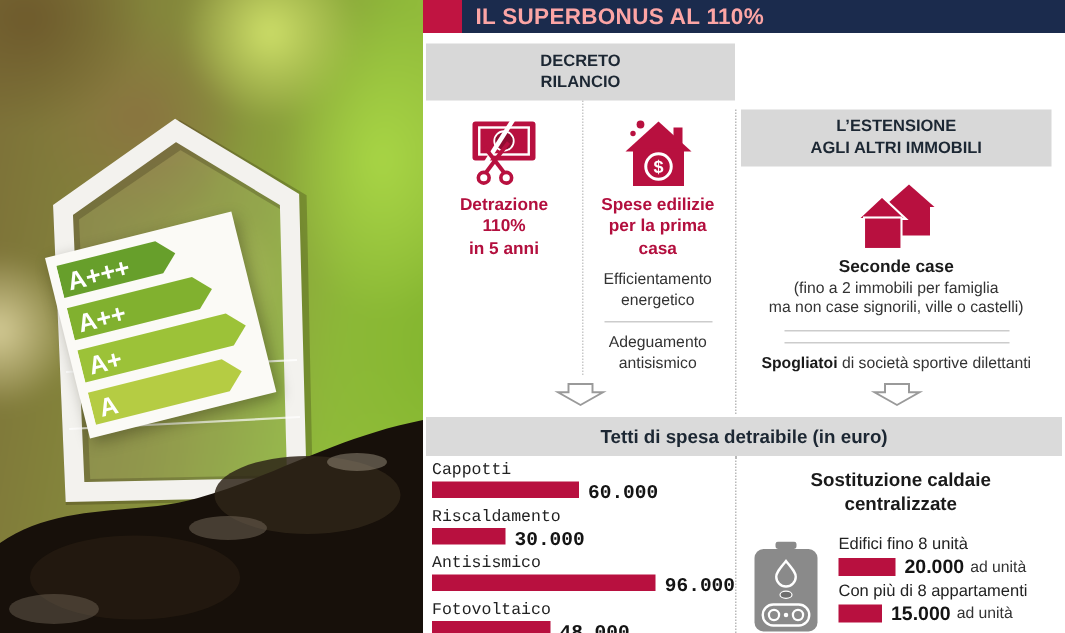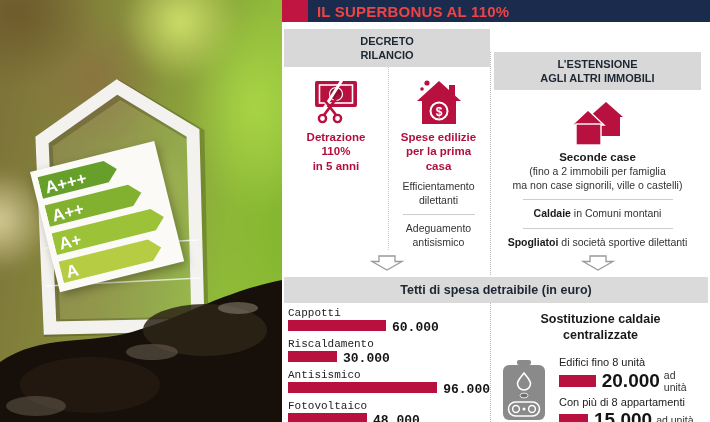--- a/index.html
+++ b/index.html
@@ -23,21 +23,21 @@
     filter:blur(6px); }
   .photo svg.scene { position:absolute; inset:0; }
   .card { position:absolute; left:30px; top:172px; width:128px; height:124px;
     background:#fbfaf6; transform:rotate(-14deg); transform-origin:0 0;
     box-shadow:2px 4px 10px rgba(30,25,10,.35); padding:5px 0 0 6px; }
 
   
   .panel { position:relative; width:428px; height:422px; background:#fff; }
   .titlebar { display:flex; align-items:center; height:22px; background:#1b2b4d; }
   .titlebar .sq { width:26px; height:22px; background:#c01441; flex:0 0 auto; }
-  .titlebar h1 { color:#ef4444; font-size:15px; font-weight:bold; padding-left:9px; letter-spacing:.2px; }
+  .titlebar h1 { color:#fca5a5; font-size:15px; font-weight:bold; padding-left:9px; letter-spacing:.2px; }
 
   .content { padding:7px 2px 0 2px; }
   .cols { display:flex;align-items:flex-end; }
   .col-decreto { width:206px; display:flex; flex-direction:column; }
   .col-estensione { width:214px; border-left:1px dotted #b9b9b9; display:flex; flex-direction:column; align-items:center; padding:0 3px; }
   .colhead { background:#d8d8d8; min-height:38px; display:flex; align-items:center; justify-content:center;
     text-align:center; font-weight:bold; font-size:11px; color:#1c2733; line-height:1.3; white-space:pre-line; width:100%; }
   .subcols { display:flex; flex:1; }
   .subcol { width:104px; display:flex; flex-direction:column; align-items:center; text-align:center; padding-top:10px; }
   .subcol + .subcol { border-left:1px dotted #c9c9c9; width:100px; }
@@ -64,21 +64,21 @@
   .cval { font-size:13px; font-weight:bold; color:#141414; margin-left:6px; }
 
   .caldaie { width:214px; border-left:1px dotted #b9b9b9; padding:6px 4px 0 10px; }
   .caldaie-title { text-align:center; font-weight:bold; font-size:12.5px; color:#1a1a1a; line-height:1.3; white-space:pre-line; margin-top:2px; }
   .caldaie-row { display:flex; margin-top:13px; }
   .boiler-wrap { width:50px; flex:0 0 auto; padding-top:4px; }
   .entries { padding-left:8px; }
   .entry-label { font-size:11px; color:#222; margin-bottom:1px; }
   .entry-line { display:flex; align-items:center; margin-bottom:3px; }
   .mini-bar { height:12px; background:#b8103f; display:inline-block; }
-  .entry-val { font-size:19px; font-weight:bold; color:#141414; margin-left:6px; }
+  .entry-val { font-size:13px; font-weight:bold; color:#141414; margin-left:6px; }
   .entry-suffix { font-size:10.5px; color:#333; margin-left:4px; }
 </style>
 </head>
 <body>
 
 <div class="stage">
 
   <div class="photo">
     <div class="bokeh"></div>
     <svg class="scene" width="282" height="422" viewBox="0 0 282 422">
@@ -149,21 +149,21 @@
                   <polygon points="25,3 3,23 47,23" fill="#b8103f"></polygon>
                   <rect x="8" y="21" width="34" height="25" fill="#b8103f"></rect>
                   <circle cx="25" cy="33" r="8.5" fill="none" stroke="#fff" stroke-width="2"></circle>
                   <text x="25" y="37.5" font-size="12" font-weight="bold" fill="#fff" text-anchor="middle">$</text>
                 </svg>
               </div>
               <div class="headline">Spese edilizie
 per la prima
 casa</div>
               <div class="note">Efficientamento
-dilettanti</div>
+energetico</div>
               <div class="hdiv"></div>
               <div class="note">Adeguamento
 antisismico</div>
             </div>
           </div>
           <div class="arrow-wrap">
             <svg width="40" height="16" viewBox="0 0 40 16">
               <polygon points="12,1 28,1 28,6.5 35,6.5 20,15 5,6.5 12,6.5" fill="#fff" stroke="#9a9a9a" stroke-width="1.3"></polygon>
             </svg>
           </div>
@@ -177,21 +177,20 @@
               <polygon points="34,2 17,17 51,17" fill="#b8103f"></polygon>
               <rect x="21" y="15" width="27" height="21" fill="#b8103f"></rect>
               <polygon points="16,10 0,25 32,25" fill="#b8103f" stroke="#fff" stroke-width="1.4"></polygon>
               <rect x="4" y="24" width="25" height="21" fill="#b8103f" stroke="#fff" stroke-width="1.4"></rect>
             </svg>
           </div>
           <div class="est-headline">Seconde case</div>
           <div class="est-note">(fino a 2 immobili per famiglia
 ma non case signorili, ville o castelli)</div>
           <div class="hdiv-wide"></div>
-          <div class="est-item"><b>Caldaie</b><span> in Comuni montani</span></div>
           <div class="hdiv-wide"></div>
           <div class="est-item"><b>Spogliatoi</b><span> di società sportive dilettanti</span></div>
           <div class="arrow-wrap">
             <svg width="40" height="16" viewBox="0 0 40 16">
               <polygon points="12,1 28,1 28,6.5 35,6.5 20,15 5,6.5 12,6.5" fill="#fff" stroke="#9a9a9a" stroke-width="1.3"></polygon>
             </svg>
           </div>
         </div>
       </div>
 

